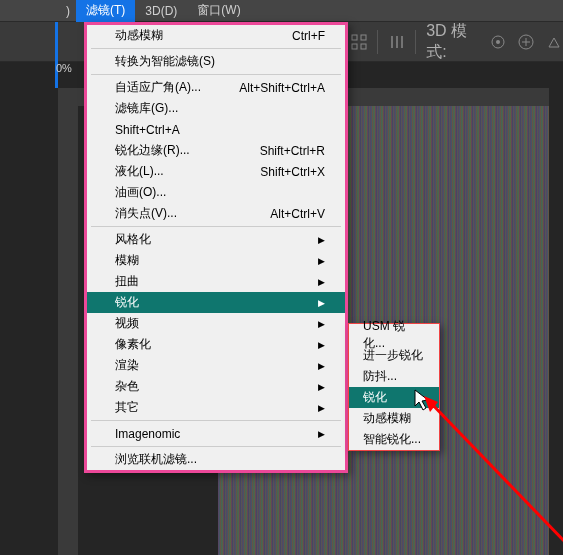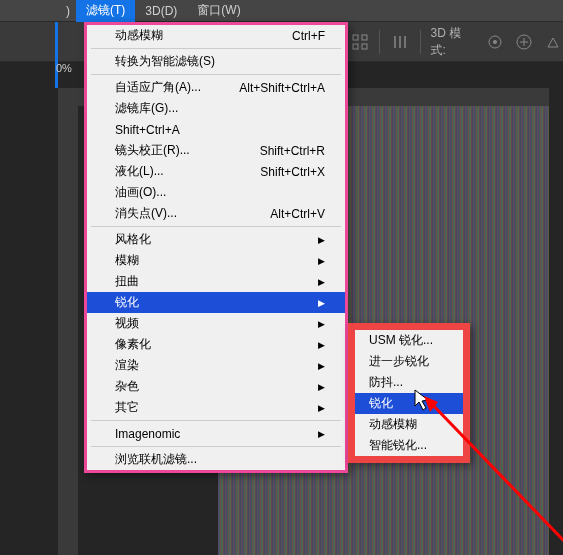--- a/index.html
+++ b/index.html
@@ -92,30 +92,30 @@
   color: #000;
 }
 .menu-row {
   display: flex;
   justify-content: space-between;
   align-items: center;
   padding: 3px 20px 3px 28px;
   height: 21px;
   position: relative;
 }
-.menu-row.highlight { background: #1d4ed8; color: #fff; }
+.menu-row.highlight { background: #0f766e; color: #fff; }
 .menu-sep { height: 1px; background: #ccc; margin: 2px 4px; }
 .submenu-arrow { font-size: 9px; }
 .submenu {
   position: absolute;
   left: 348px;
   top: 323px;
-  width: 122px;
+  width: 92px;
   background: #f0f0f0;
-  border: 7px solid #ef4444;
+  border: 1px solid #ef4444;
   box-shadow: 3px 3px 8px rgba(0,0,0,0.4);
   color: #000;
 }
 .submenu .menu-row { padding: 3px 14px; height: 21px; }
 .arrow-callout {
   position: absolute;
   right: -6px;
   top: 395px;
   pointer-events: none;
 }
@@ -154,21 +154,21 @@
   <span class="tool-icon">
     <svg width="16" height="16" viewBox="0 0 16 16">
         <g stroke="#aaa" stroke-width="1.5">
           <line x1="3" y1="2" x2="3" y2="14"></line>
           <line x1="8" y1="2" x2="8" y2="14"></line>
           <line x1="13" y1="2" x2="13" y2="14"></line>
         </g>
       </svg>
   </span>
   <span class="tool-divider"></span>
-  <span style="font-size:12px;">3D 模式:</span>
+  <span style="font-size:16px;">3D 模式:</span>
   <span class="tool-icon">
     <svg width="18" height="18" viewBox="0 0 18 18">
         <circle cx="9" cy="9" r="6" stroke="#aaa" fill="none"></circle>
         <circle cx="9" cy="9" r="2" fill="#aaa"></circle>
       </svg>
   </span>
   <span class="tool-icon">
     <svg width="18" height="18" viewBox="0 0 18 18">
         <circle cx="9" cy="9" r="7" stroke="#aaa" fill="none"></circle>
         <path d="M5 9h8M9 5v8" stroke="#aaa"></path>
@@ -210,21 +210,21 @@
       <span>Alt+Shift+Ctrl+A</span>
     </div>
   <div class="menu-row">
       <span>滤镜库(G)...</span>
       <span></span>
     </div>
   <div class="menu-row">
       <span>Shift+Ctrl+A</span>
     </div>
   <div class="menu-row">
-      <span>镜头校正(R)...</span>
+      <span>锐化边缘(R)...</span>
       <span>Shift+Ctrl+R</span>
     </div>
   <div class="menu-row">
       <span>液化(L)...</span>
       <span>Shift+Ctrl+X</span>
     </div>
   <div class="menu-row">
       <span>油画(O)...</span>
       <span></span>
     </div>

